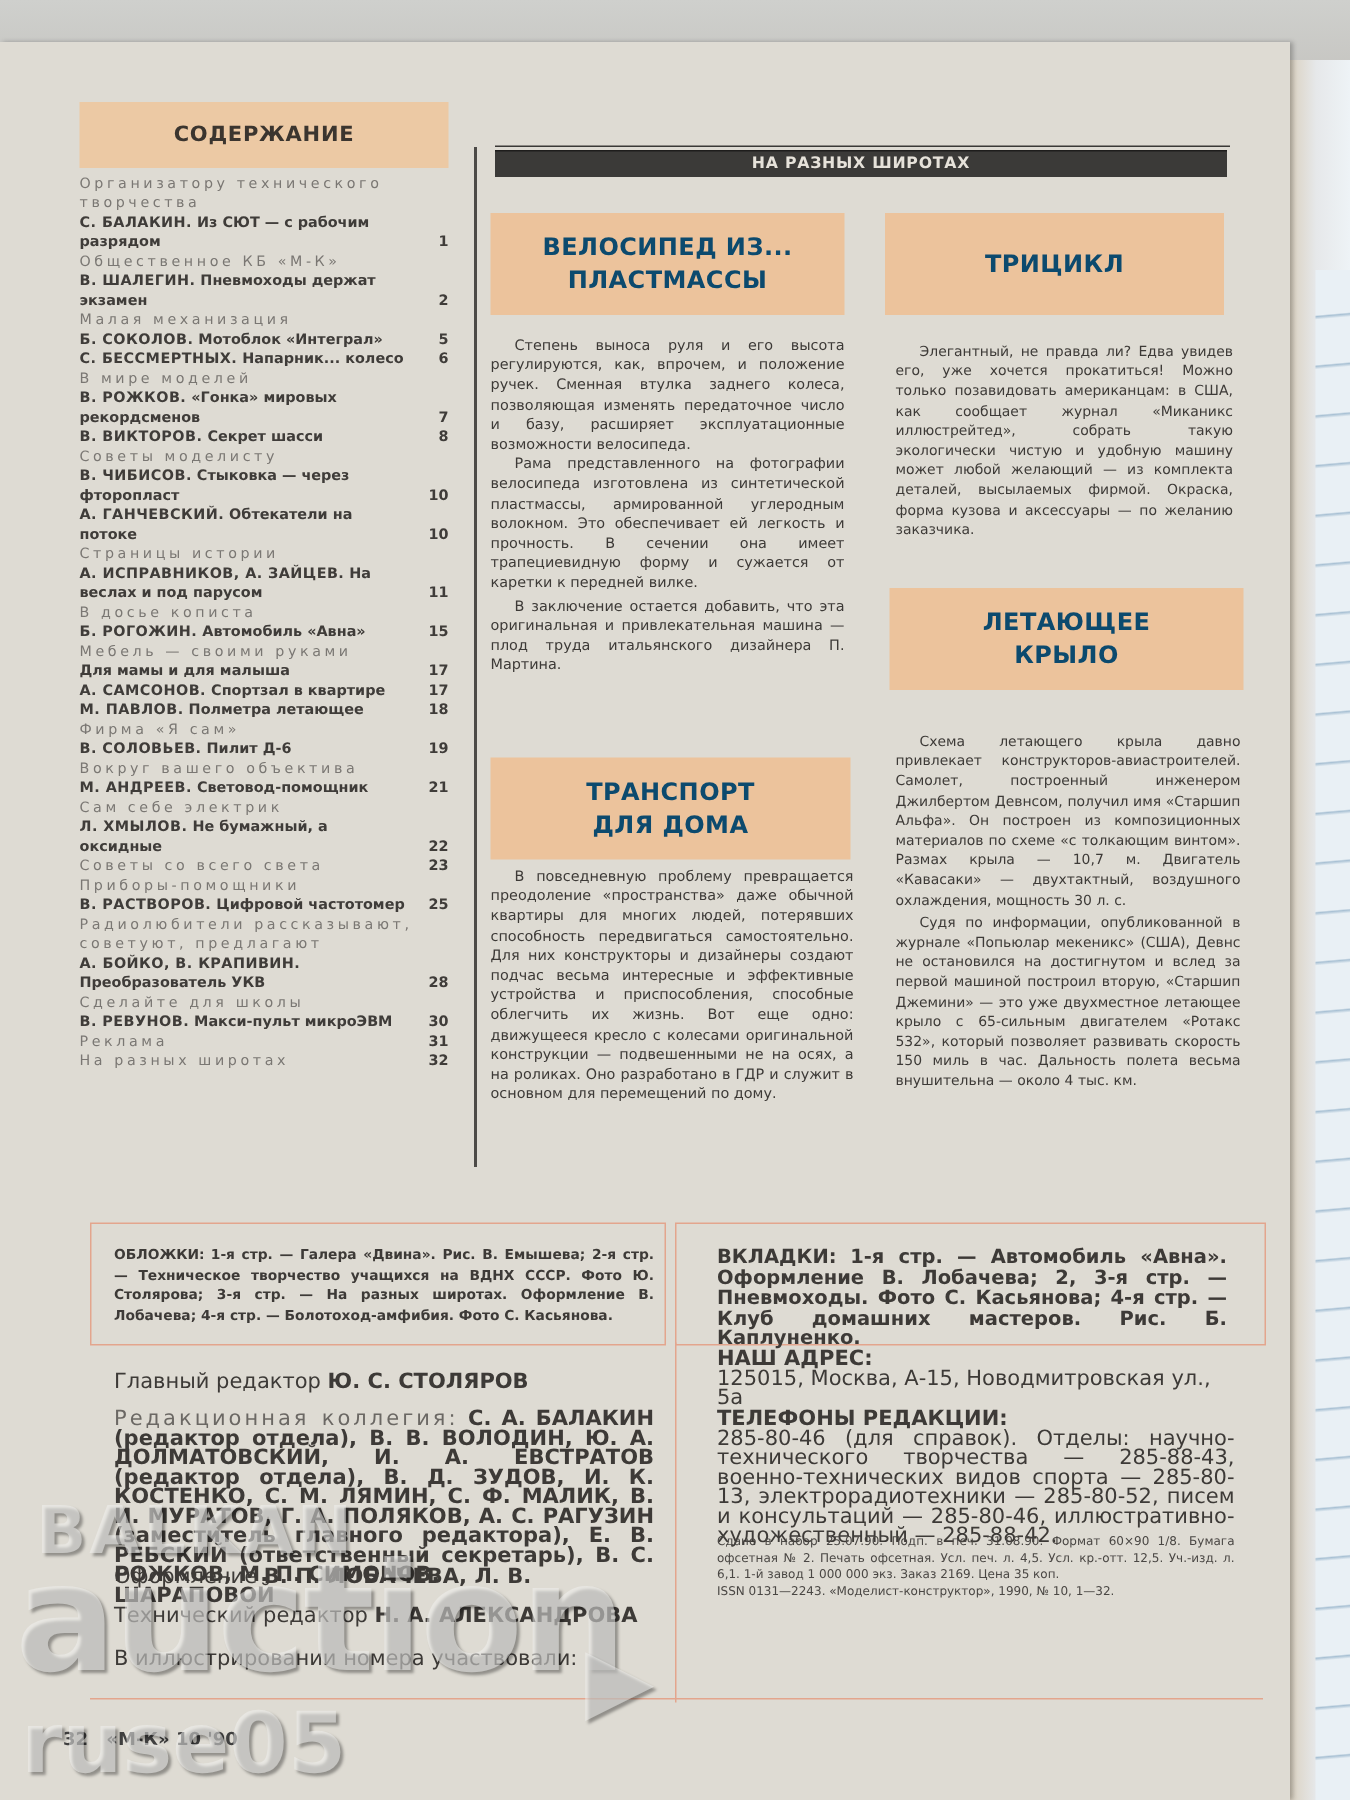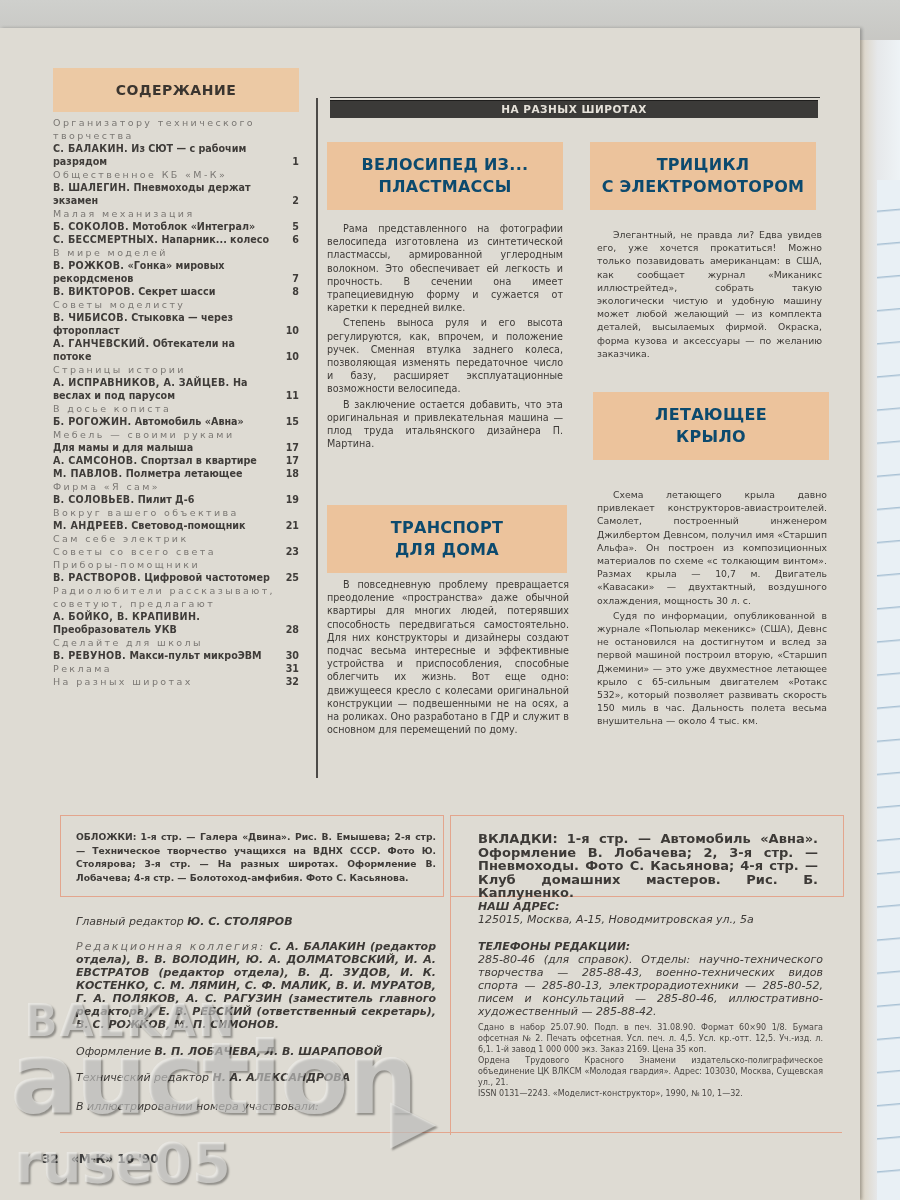--- a/index.html
+++ b/index.html
@@ -41,21 +41,21 @@
       text-align:center; font-weight:bold; color:#0c4a6e; font-size:16px; line-height:22px; letter-spacing:0.3px; }
     .atext { position:absolute; font-size:9.6px; line-height:13.2px; color:#3d3a37; text-align:justify; hyphens:manual; }
     .atext p { margin:0; text-indent:16px; }
     
     .box-l { position:absolute; left:60px; top:815px; width:382px; height:80px; border:1px solid #e3a58d; }
     .box-r { position:absolute; left:450px; top:815px; width:392px; height:80px; border:1px solid #e3a58d; }
     .imprint-l { position:absolute; left:76px; top:830px; width:360px; font-size:9.2px; line-height:13.5px; color:#3d3a37; text-align:justify; }
     .imprint-r { position:absolute; left:478px; top:832px; width:340px; font-size:13px; line-height:13.5px; color:#3d3a37; text-align:justify; }
     .bold { font-weight:bold; }
     .spaced { letter-spacing:2px; color:#6b6864; }
-    .sm { font-size:11px; line-height:13px; color:#3d3a37;font-style:italic; }
+    .sm { font-size:14px; line-height:13px; color:#3d3a37; }
     .redline { position:absolute; height:1px; background:#e3a58d; }
     .vredline { position:absolute; width:1px; background:#e3a58d; }
     .footer { position:absolute; left:42px; top:1152px; font-size:12px; font-weight:bold; color:#404040;text-align:center; }
     .wm { position:absolute; color:rgba(240,240,238,0.55); font-weight:bold;
       text-shadow: 2px 2px 2px rgba(0,0,0,0.35); font-family:"DejaVu Sans", sans-serif; pointer-events:none; }
   </style>
 </head>
 <body>
 
 <div class="bg-top"></div>
@@ -133,20 +133,24 @@
         <span class="t"><span class="au">В. СОЛОВЬЕВ.</span> <span>Пилит Д-6</span></span>
         <span class="p">19</span>
       </div>
       <div class="toc-rubric">Вокруг вашего объектива</div>
       <div class="toc-entry">
         <span class="t"><span class="au">М. АНДРЕЕВ.</span> <span>Световод-помощник</span></span>
         <span class="p">21</span>
       </div>
       <div class="toc-rubric">Сам себе электрик</div>
       <div class="toc-entry">
+        <span class="t"><span class="au">Л. ХМЫЛОВ.</span> <span>Не бумажный, а оксидные</span></span>
+        <span class="p">22</span>
+      </div>
+      <div class="toc-entry">
         <span class="t toc-rubric" style="font-weight: normal;"><span>Советы со всего света</span></span>
         <span class="p">23</span>
       </div>
       <div class="toc-rubric">Приборы-помощники</div>
       <div class="toc-entry">
         <span class="t"><span class="au">В. РАСТВОРОВ.</span> <span>Цифровой частотомер</span></span>
         <span class="p">25</span>
       </div>
       <div class="toc-rubric">Радиолюбители рассказывают, советуют, предлагают</div>
       <div class="toc-entry">
@@ -174,39 +178,38 @@
 <div class="banner-line"></div>
 <div class="banner">НА РАЗНЫХ ШИРОТАХ</div>
 
 <div class="ahead" style="left:327px;top:142px;width:236px;height:68px;">
   <div>
       <div>ВЕЛОСИПЕД ИЗ...</div>
       <div>ПЛАСТМАССЫ</div>
     </div>
 </div>
 <div class="atext" style="left:327px;top:222px;width:236px;">
+  <p style="margin-top:2px">Степень выноса руля и его высота регулируются, как, впрочем, и положение ручек. Сменная втулка заднего колеса, позволяющая изменять передаточное число и базу, расширяет эксплуатационные возможности велосипеда.</p>
   <p>Рама представленного на фотографии велосипеда изготовлена из синтетической пластмассы, армированной углеродным волокном. Это обеспечивает ей легкость и прочность. В сечении она имеет трапециевидную форму и сужается от каретки к передней вилке.</p>
-  <p style="margin-top:2px">Степень выноса руля и его высота регулируются, как, впрочем, и положение ручек. Сменная втулка заднего колеса, позволяющая изменять передаточное число и базу, расширяет эксплуатационные возможности велосипеда.</p>
   <p style="margin-top:2px">В заключение остается добавить, что эта оригинальная и привлекательная машина — плод труда итальянского дизайнера П. Мартина.</p>
 </div>
 
 <div class="ahead" style="left:327px;top:505px;width:240px;height:68px;">
   <div>
       <div>ТРАНСПОРТ</div>
       <div>ДЛЯ ДОМА</div>
     </div>
 </div>
 <div class="atext" style="left:327px;top:578px;width:242px;">
   <p>В повседневную проблему превращается преодоление «пространства» даже обычной квартиры для многих людей, потерявших способность передвигаться самостоятельно. Для них конструкторы и дизайнеры создают подчас весьма интересные и эффективные устройства и приспособления, способные облегчить их жизнь. Вот еще одно: движущееся кресло с колесами оригинальной конструкции — подвешенными не на осях, а на роликах. Оно разработано в ГДР и служит в основном для перемещений по дому.</p>
 </div>
 
 <div class="ahead" style="left:590px;top:142px;width:226px;height:68px;">
   <div>
       <div>ТРИЦИКЛ</div>
-      <div>С ЭЛЕКТРОМОТОРОМ</div>
     </div>
 </div>
 <div class="atext" style="left:597px;top:228px;width:225px;font-size:9.3px;">
   <p>Элегантный, не правда ли? Едва увидев его, уже хочется прокатиться! Можно только позавидовать американцам: в США, как сообщает журнал «Миканикс иллюстрейтед», собрать такую экологически чистую и удобную машину может любой желающий — из комплекта деталей, высылаемых фирмой. Окраска, форма кузова и аксессуары — по желанию заказчика.</p>
 </div>
 
 <div class="ahead" style="left:593px;top:392px;width:236px;height:68px;">
   <div>
       <div>ЛЕТАЮЩЕЕ</div>
       <div>КРЫЛО</div>
@@ -254,21 +257,20 @@
 <div class="sm" style="position:absolute;left:478px;top:900px;width:350px;">
   <div class="bold">НАШ АДРЕС:</div>
   <div>125015, Москва, А-15, Новодмитровская ул., 5а</div>
 </div>
 <div class="sm" style="position:absolute;left:478px;top:940px;width:345px;text-align:justify;">
   <div class="bold">ТЕЛЕФОНЫ РЕДАКЦИИ:</div>
   <div>285-80-46 (для справок). Отделы: научно-технического творчества — 285-88-43, военно-технических видов спорта — 285-80-13, электрорадиотехники — 285-80-52, писем и консультаций — 285-80-46, иллюстративно-художественный — 285-88-42.</div>
 </div>
 <div style="position:absolute;left:478px;top:1022px;width:345px;font-size:8px;line-height:11px;color:#4a4744;text-align:justify;">
   <div>Сдано в набор 25.07.90. Подп. в печ. 31.08.90. Формат 60×90 1/8. Бумага офсетная № 2. Печать офсетная. Усл. печ. л. 4,5. Усл. кр.-отт. 12,5. Уч.-изд. л. 6,1. 1-й завод 1 000 000 экз. Заказ 2169. Цена 35 коп.</div>
-  <div>Ордена Трудового Красного Знамени издательско-полиграфическое объединение ЦК ВЛКСМ «Молодая гвардия». Адрес: 103030, Москва, Сущевская ул., 21.</div>
   <div>ISSN 0131—2243. «Моделист-конструктор», 1990, № 10, 1—32.</div>
 </div>
 
 <div class="footer">
   <span>32</span>
   <span style="margin-left:8px;">«М-К» 10 '90</span>
 </div>
 
 <div class="wm" style="left:12px;top:995px;font-size:44px;letter-spacing:2px;margin-left:12px;">BALKAN</div>
 <div class="wm" style="left:10px;top:1020px;font-size:100px;letter-spacing:-2px;">auction</div>

